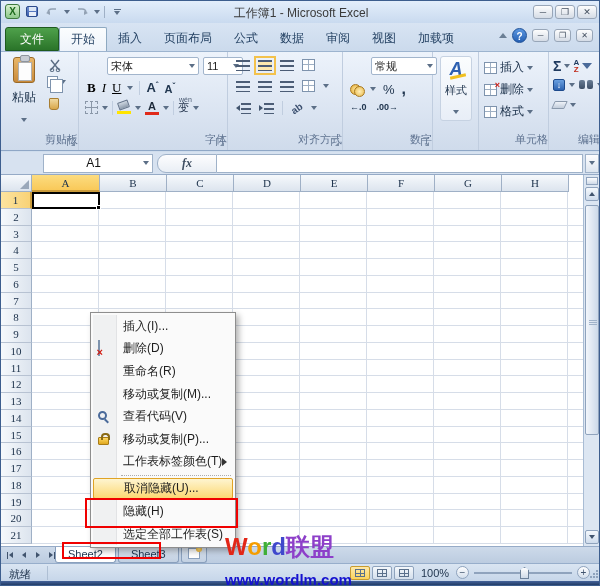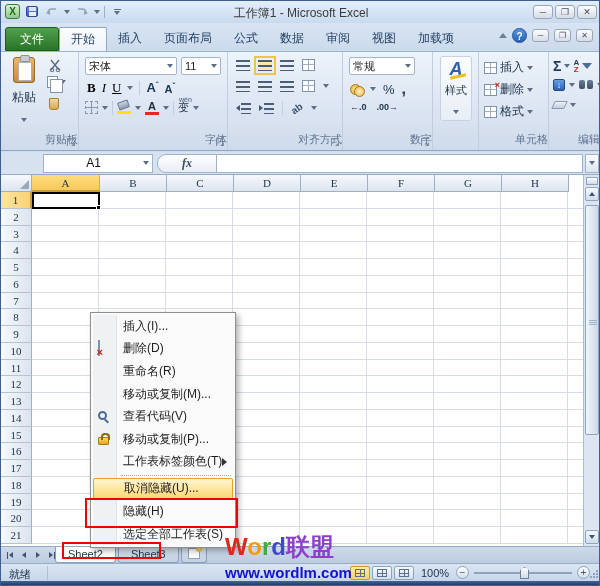--- a/index.html
+++ b/index.html
@@ -49,21 +49,21 @@
     background:linear-gradient(#edf3fb,#d8e2f0 70%,#cfdbeb);
     border-top:1px solid #9db4cf; border-bottom:1px solid #8fa7c6; }
   .rgroup { position:absolute; top:0; height:98px; border-right:1px solid #c0cddf; }
   .glabel { position:absolute; bottom:3px; left:0; right:0; text-align:right;
     font-size:11px; color:#5e7290; }
   .launcher { position:absolute; bottom:4px; right:3px; width:8px; height:8px;
     border-left:1px solid #7c8ea6; border-top:1px solid #7c8ea6; }
   .launcher:after { content:""; position:absolute; right:0; bottom:0; width:0; height:0;
     border-top:4px solid transparent; border-right:4px solid #7c8ea6; }
   .combo { background:#fff; border:1px solid #a2b5cc; border-radius:2px; font-size:11px;
-    color:#222; display:flex; align-items:center; padding:0 3px; height:18px; }
+    color:#222; display:flex; align-items:center; padding:0 3px; height:18px;margin-left:22px; }
   .combo .arr { margin-left:auto; }
   .arr { width:0; height:0; border-left:3px solid transparent; border-right:3px solid transparent;
     border-top:4px solid #5c6f87; display:inline-block; }
   .rbtn-txt { font-size:12px; color:#21364f; display:flex; align-items:center; gap:3px; }
   .bars { width:14px; height:11px;
     background:repeating-linear-gradient(to bottom,#4c5d76 0 2px,transparent 2px 5px); }
   .bars.sel-box { outline:2px solid #f3c24c; outline-offset:2px; background-color:#fde9ae; }
   .clipboard-ico { width:22px; height:26px; background:linear-gradient(#e8b76a,#c98a3a);
     border:1px solid #9a6a28; border-radius:3px; position:relative; }
   .clipboard-ico:before { content:""; position:absolute; left:4px; top:4px; width:12px; height:17px;
@@ -216,21 +216,21 @@
   .stab.active { background:#fff; font-weight:normal; }
   .stab.insert { padding:0 6px; }
   .newsheet { width:12px; height:11px; background:#fff; border:1px solid #8aa0bd; position:relative; margin-top:1px; }
   .newsheet:before { content:""; position:absolute; right:-3px; top:-3px; width:6px; height:6px;
     background:radial-gradient(#ffe080,#e8a820); border-radius:50%; }
 
   
   .wm { left:224px; top:534px; z-index:55; line-height:1; }
   .wm-brand { font-size:24px; font-weight:bold; letter-spacing:0px;
     font-family:"Liberation Sans",sans-serif; }
-  .wm-url { font-size:15px; font-weight:bold; color:#1512cf; margin-top:6px; }
+  .wm-url { font-size:15px; font-weight:bold; color:#1512cf; margin-top:13px; }
 
   
   .statusbar { left:0; top:562px; width:600px; height:18px;
     background:linear-gradient(#dae5f2,#c6d6e9); border-top:1px solid #97aecb; }
   .ready { position:absolute; left:8px; top:3px; font-size:11px; color:#21364f; }
   .sb-sep { position:absolute; top:2px; width:1px; height:14px; background:#aebfd4; }
   .viewbtns { position:absolute; left:349px; top:2px; display:flex; gap:2px; }
   .vbtn { width:20px; height:14px; background:linear-gradient(#f4f8fc,#d4dfec); border:1px solid #8fa3bd;
     border-radius:2px; display:flex; align-items:center; justify-content:center; }
   .vbtn.sel { background:linear-gradient(#ffe9a8,#fcd35e); border-color:#c89c30; }

